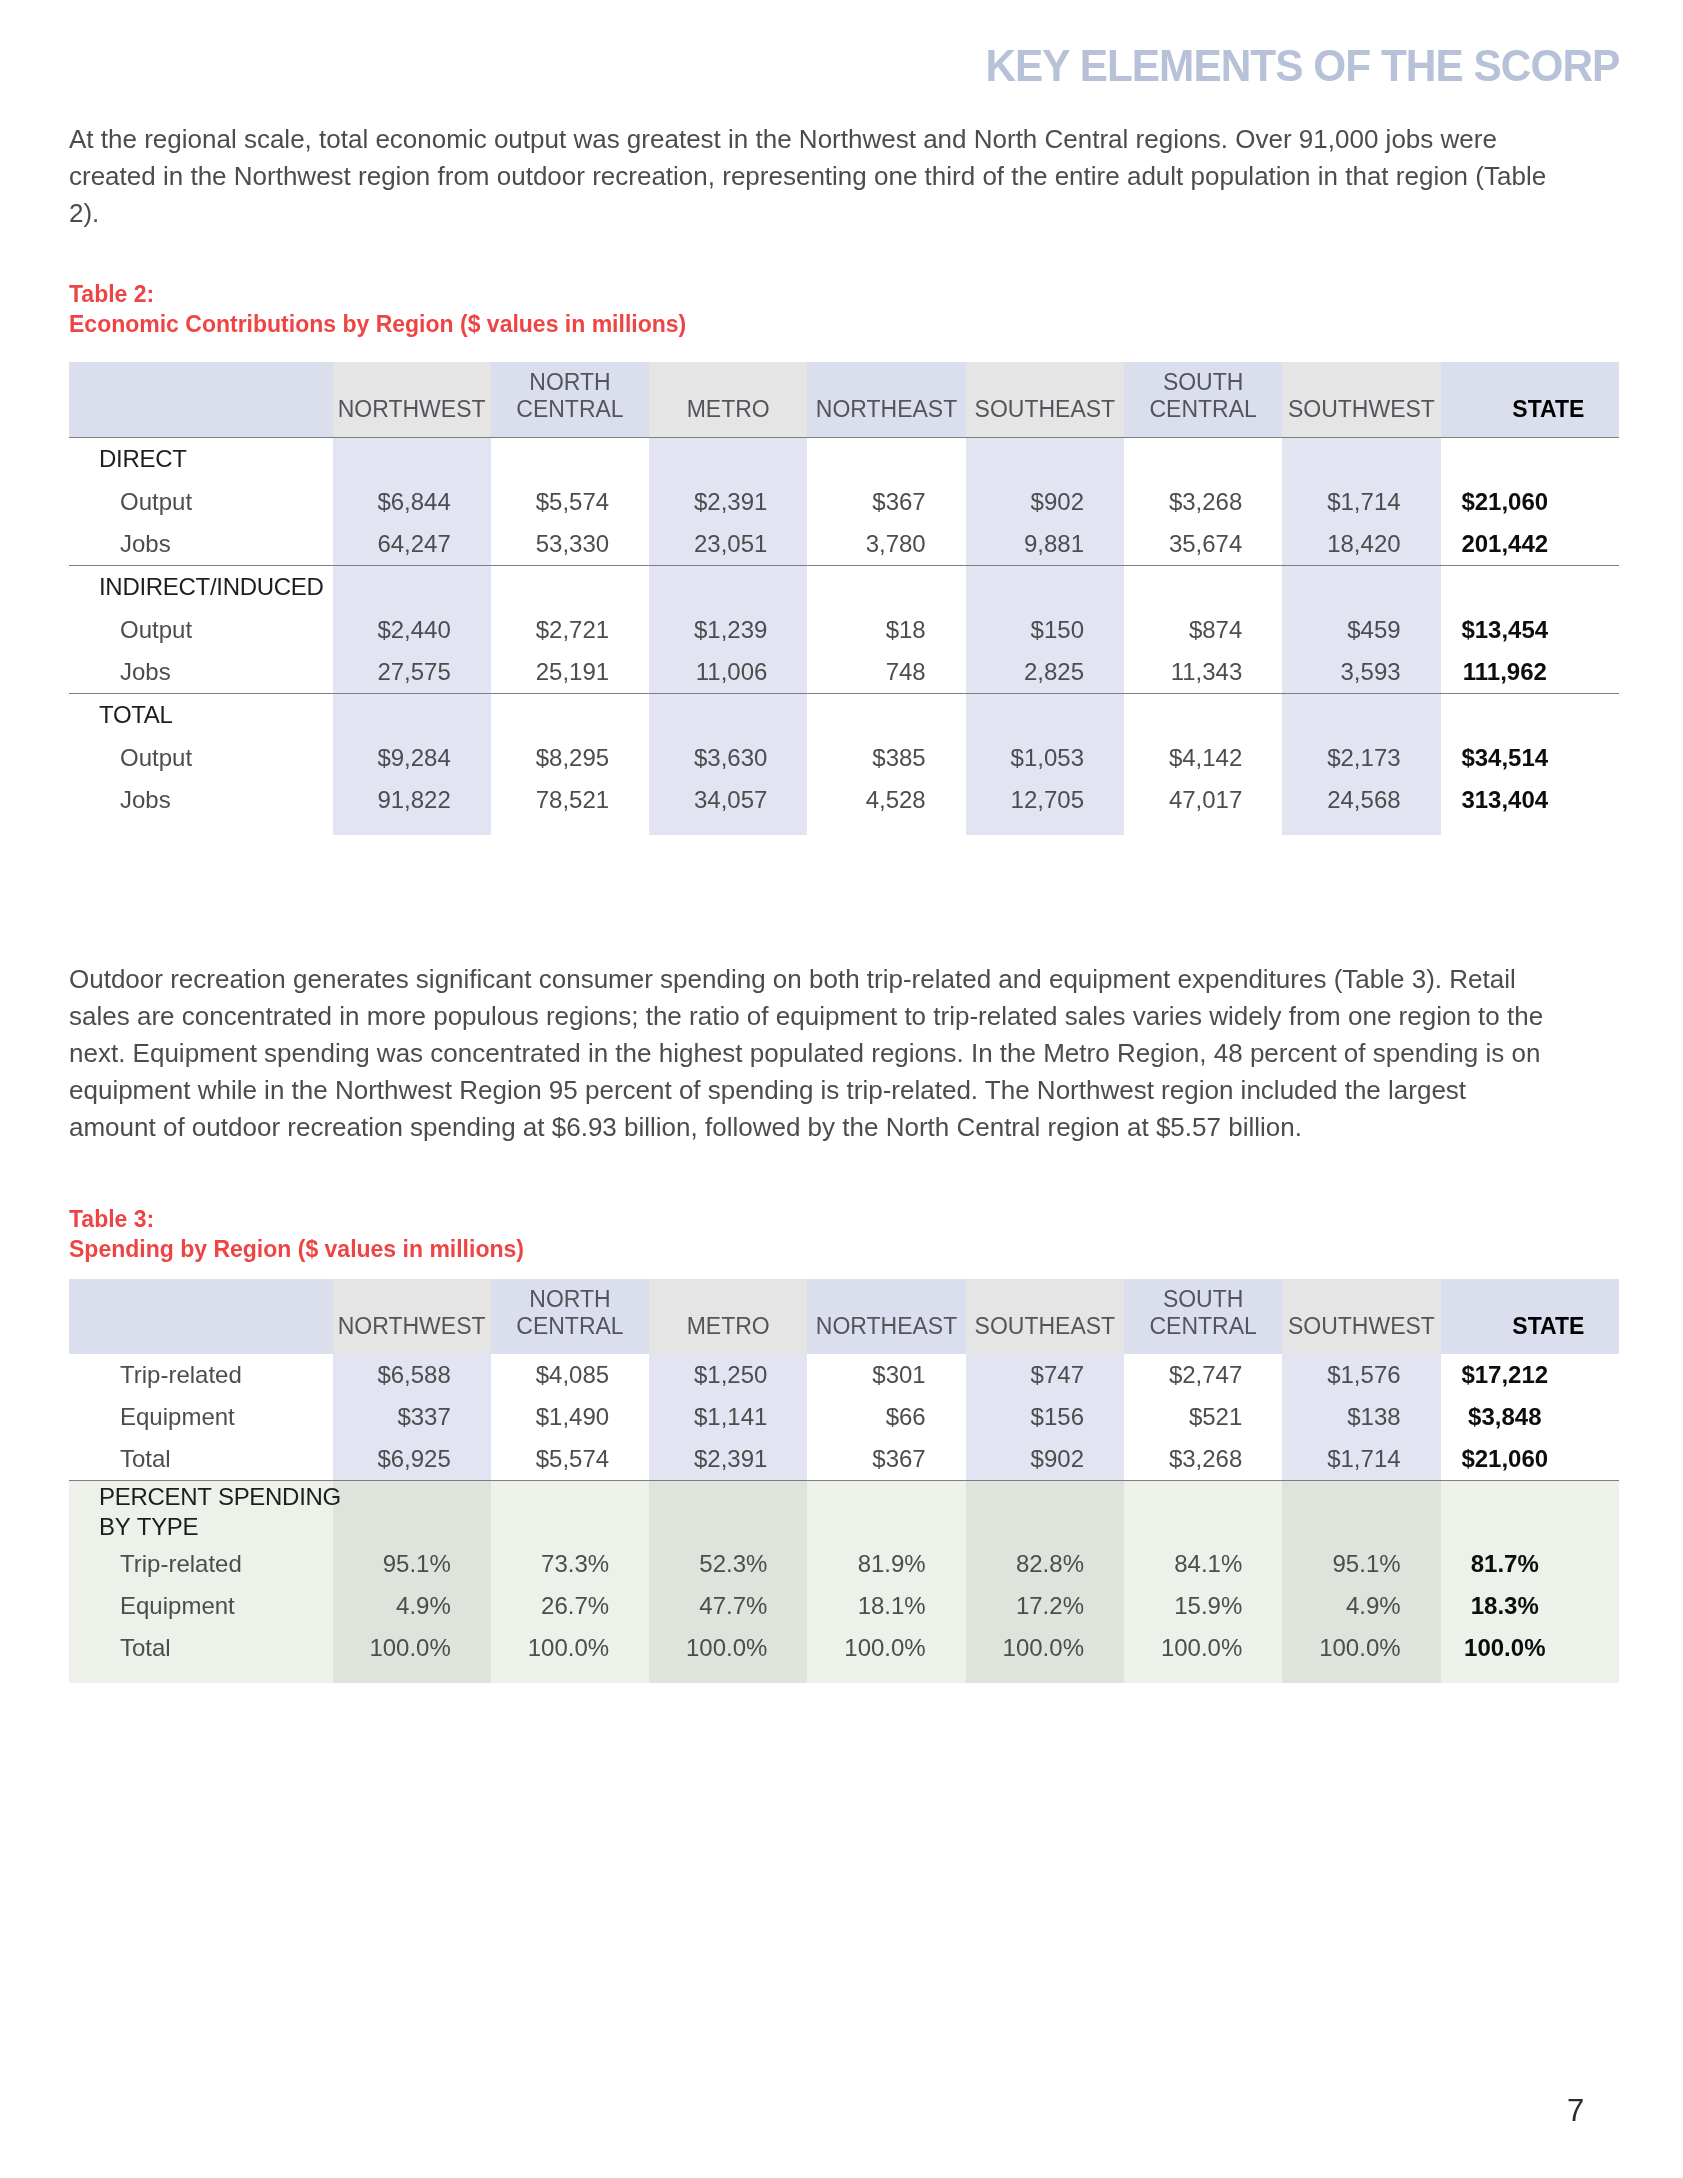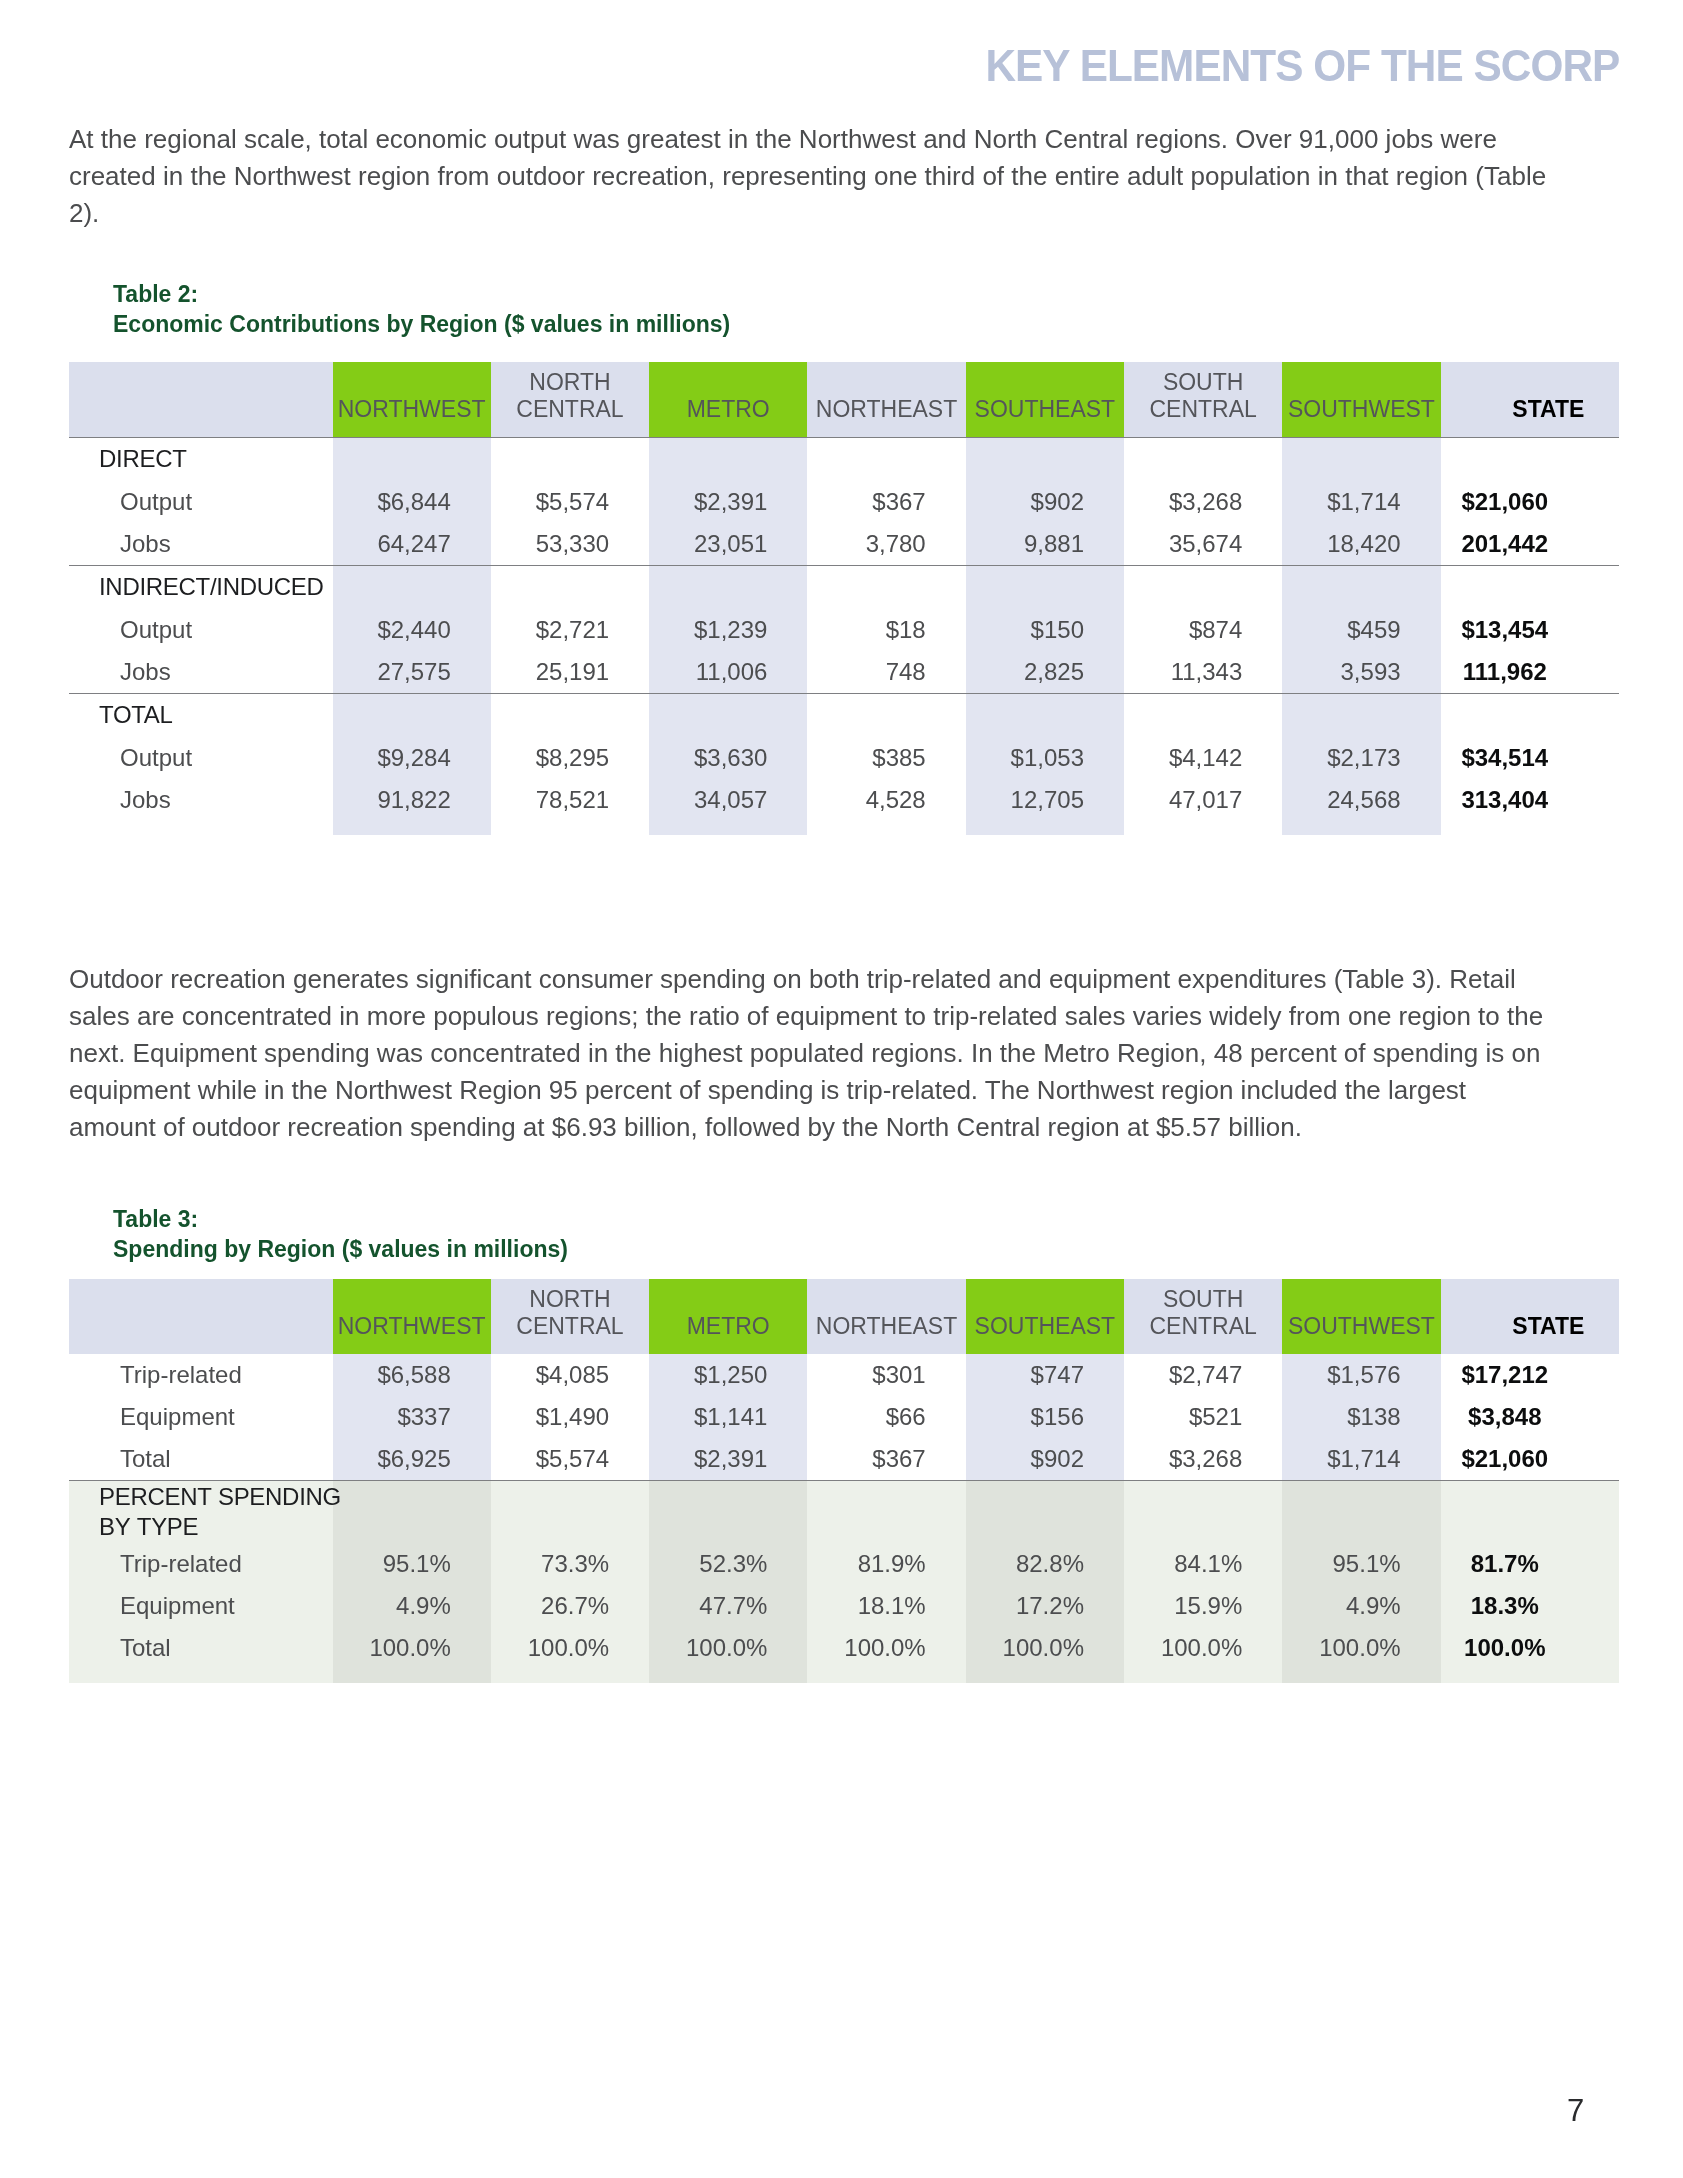--- a/index.html
+++ b/index.html
@@ -18,40 +18,40 @@
 
   .para {
     position:absolute; left:0; width:1480px;
     font-size:26px; line-height:37px; color:#4b4c4e;
   }
   .para-intro    { top:95px;  }
   .para-spending { top:935px; }
 
   .table-label {
     position:absolute; left:0;
-    font-size:23px; font-weight:bold; color:#14532d; line-height:30px;margin-left:44px;
+    font-size:23px; font-weight:bold; color:#ef4444; line-height:30px;
   }
   .label-t2 { top:279px; }
   .label-t3 { top:1204px; }
 
   table.data-table {
     position:absolute; left:0; width:1550px;
     border-collapse:collapse; table-layout:fixed;
     font-size:24px; color:#4c4d4f;
   }
   #table2 { top:362px; }
   #table3 { top:1279px; }
 
   thead th {
     height:75px; vertical-align:bottom; box-sizing:border-box;
     padding:0 4px 14px 4px; text-align:center;
     font-weight:normal; font-size:23px; line-height:27px; color:#54555a;
     background:#dbdfed;
   }
-  thead th.stripe    { background:#84cc16; }
+  thead th.stripe    { background:#e5e5e5; }
   thead th.lbl-col   { width:263px; }
   thead th.region-col{ width:158px; }
   thead th.state-col { width:178px; font-weight:bold; color:#000000;padding-left:41px; }
 
   tbody td { vertical-align:middle; box-sizing:border-box; background:#ffffff; }
   tbody td.stripe { background:#e2e5f1; }
 
   tr.section td { height:44px; }
   tr.data td    { height:42px; }
   tr.spacer td  { height:14px; }

